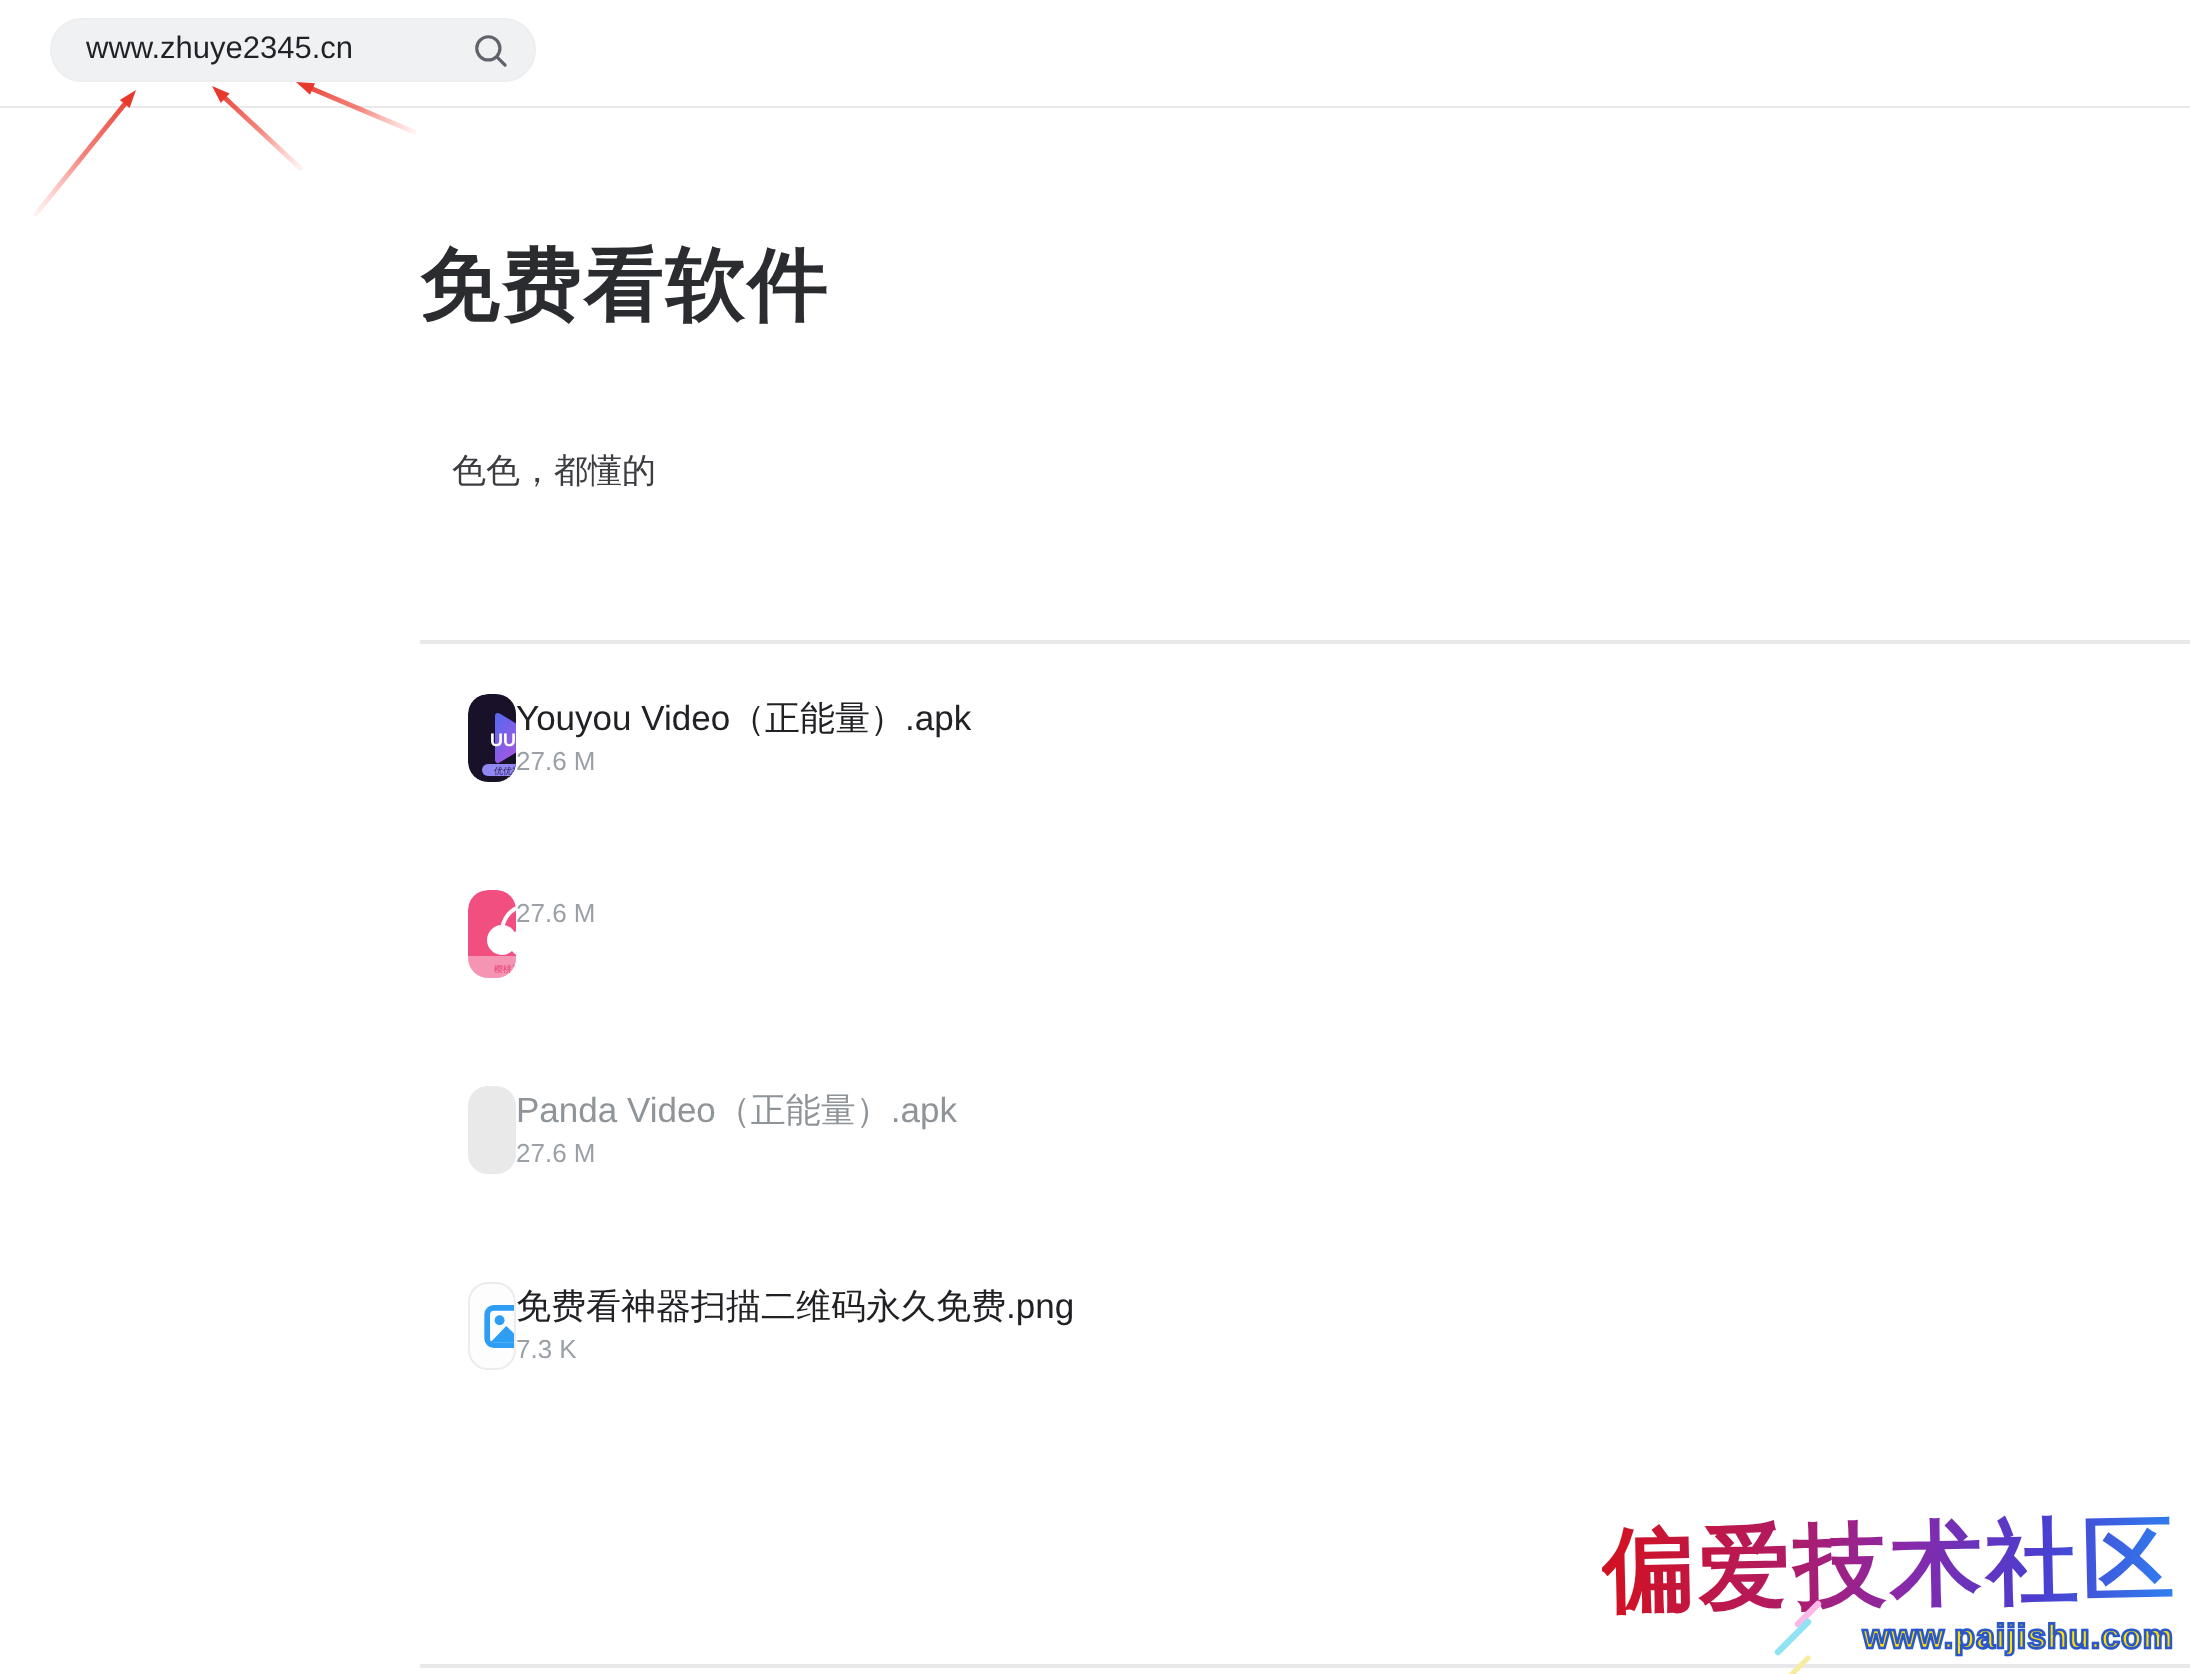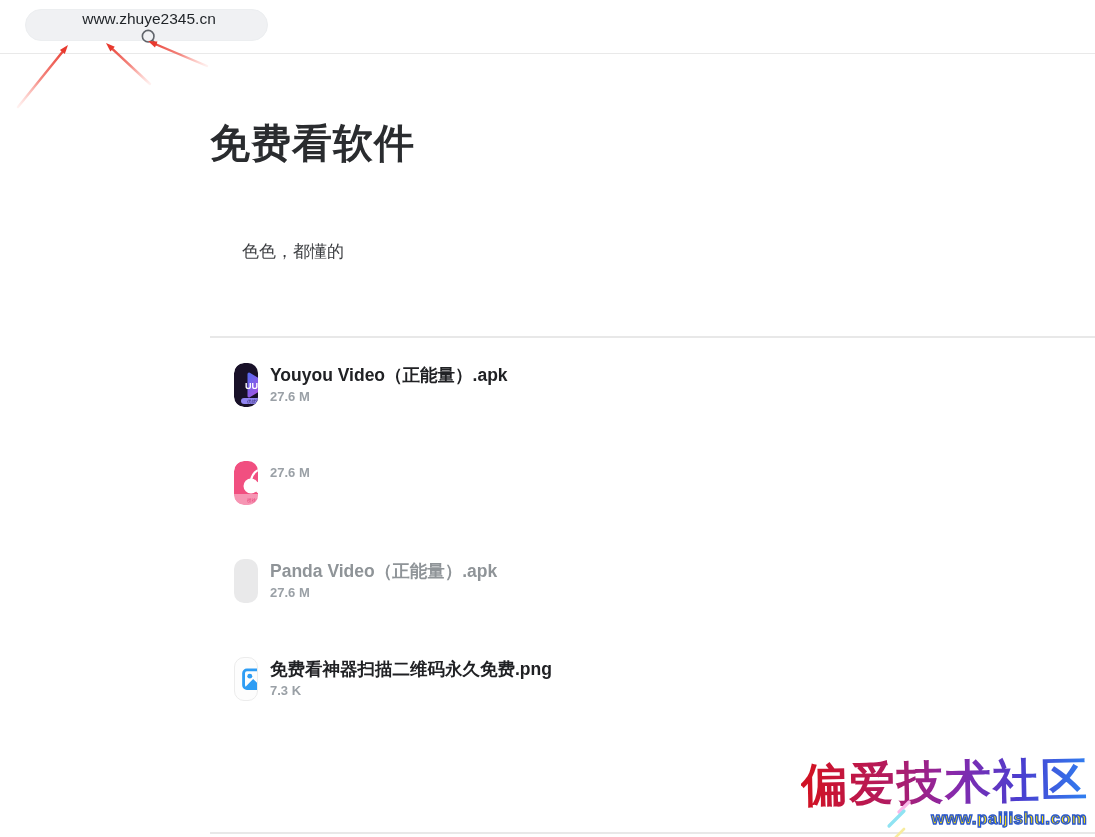--- a/index.html
+++ b/index.html
@@ -7,41 +7,41 @@
     width:1095px;height:837px;position:relative;overflow:hidden;
     background:#ffffff;
     font-family:"Liberation Sans","DejaVu Sans",sans-serif;
     -webkit-font-smoothing:antialiased;
   }
   
   .topbar{position:relative;height:53px;border-bottom:1px solid #e9e9e9;background:#fff;}
   .search-pill{
     position:absolute;left:25px;top:9px;width:243px;height:32px;box-sizing:border-box;
     background:#f0f1f3;border:1px solid #eceef0;border-radius:16px;
-    display:flex;align-items:center;padding:0 12px 0 17px;cursor:text;flex-direction:column;
+    display:flex;align-items:center;padding:0 12px 0 17px;cursor:text;
   }
   .search-text{flex:1;font-size:15.5px;color:#1f2327;white-space:nowrap;}
   .search-icon{flex:none;display:flex;align-items:center;}
   
   .arrows{position:absolute;left:0;top:0;width:230px;height:130px;z-index:6;pointer-events:none;}
   
   .content{margin-left:210px;position:relative;}
   .page-title{
     margin:0;padding-top:66px;font-size:40px;line-height:46px;font-weight:700;
     color:#2a2c2f;letter-spacing:1px;
   }
-  .subtitle{margin:16px;padding:58px 0 0 16px;font-size:17px;line-height:24px;color:#3b3d40;}
+  .subtitle{margin:0;padding:58px 0 0 16px;font-size:17px;line-height:24px;color:#3b3d40;}
   .list-divider{height:2px;background:#e8e8e8;margin-top:72px;}
   
   .file-item{display:flex;align-items:flex-start;padding:25px 0 29px 24px;cursor:pointer;}
   .file-icon{width:24px;height:44px;border-radius:10px;flex:none;overflow:hidden;position:relative;text-align:right;}
   .file-icon svg{display:block;}
   .icon-placeholder{background:#e9e9ea;}
   .icon-image{background:#fdfdfd;border:1px solid #ececec;box-sizing:border-box;}
-  .file-meta{margin-left:12px;padding-top:1px;min-width:0;font-weight:bold;}
+  .file-meta{margin-left:0;padding-top:1px;min-width:0;}
   .file-name{font-size:17.5px;line-height:22px;color:#202124;white-space:nowrap;}
   .file-size{font-size:13px;color:#9aa0a6;margin-top:3px;}
   .muted .file-name{color:#8f9498;text-align:center;}
   .bottom-divider{position:absolute;left:210px;right:0;bottom:3px;height:2px;background:#e8e8e8;}
   
   .watermark{position:absolute;right:6px;bottom:8px;text-align:right;pointer-events:none;}
   .wm-text{
     font-size:46px;line-height:52px;font-weight:900;letter-spacing:2px;white-space:nowrap;
     background:linear-gradient(95deg,#d01225 4%,#b31a5e 30%,#8a28a8 52%,#4a3ed0 76%,#2e83f2 100%);
     -webkit-background-clip:text;background-clip:text;color:transparent;

